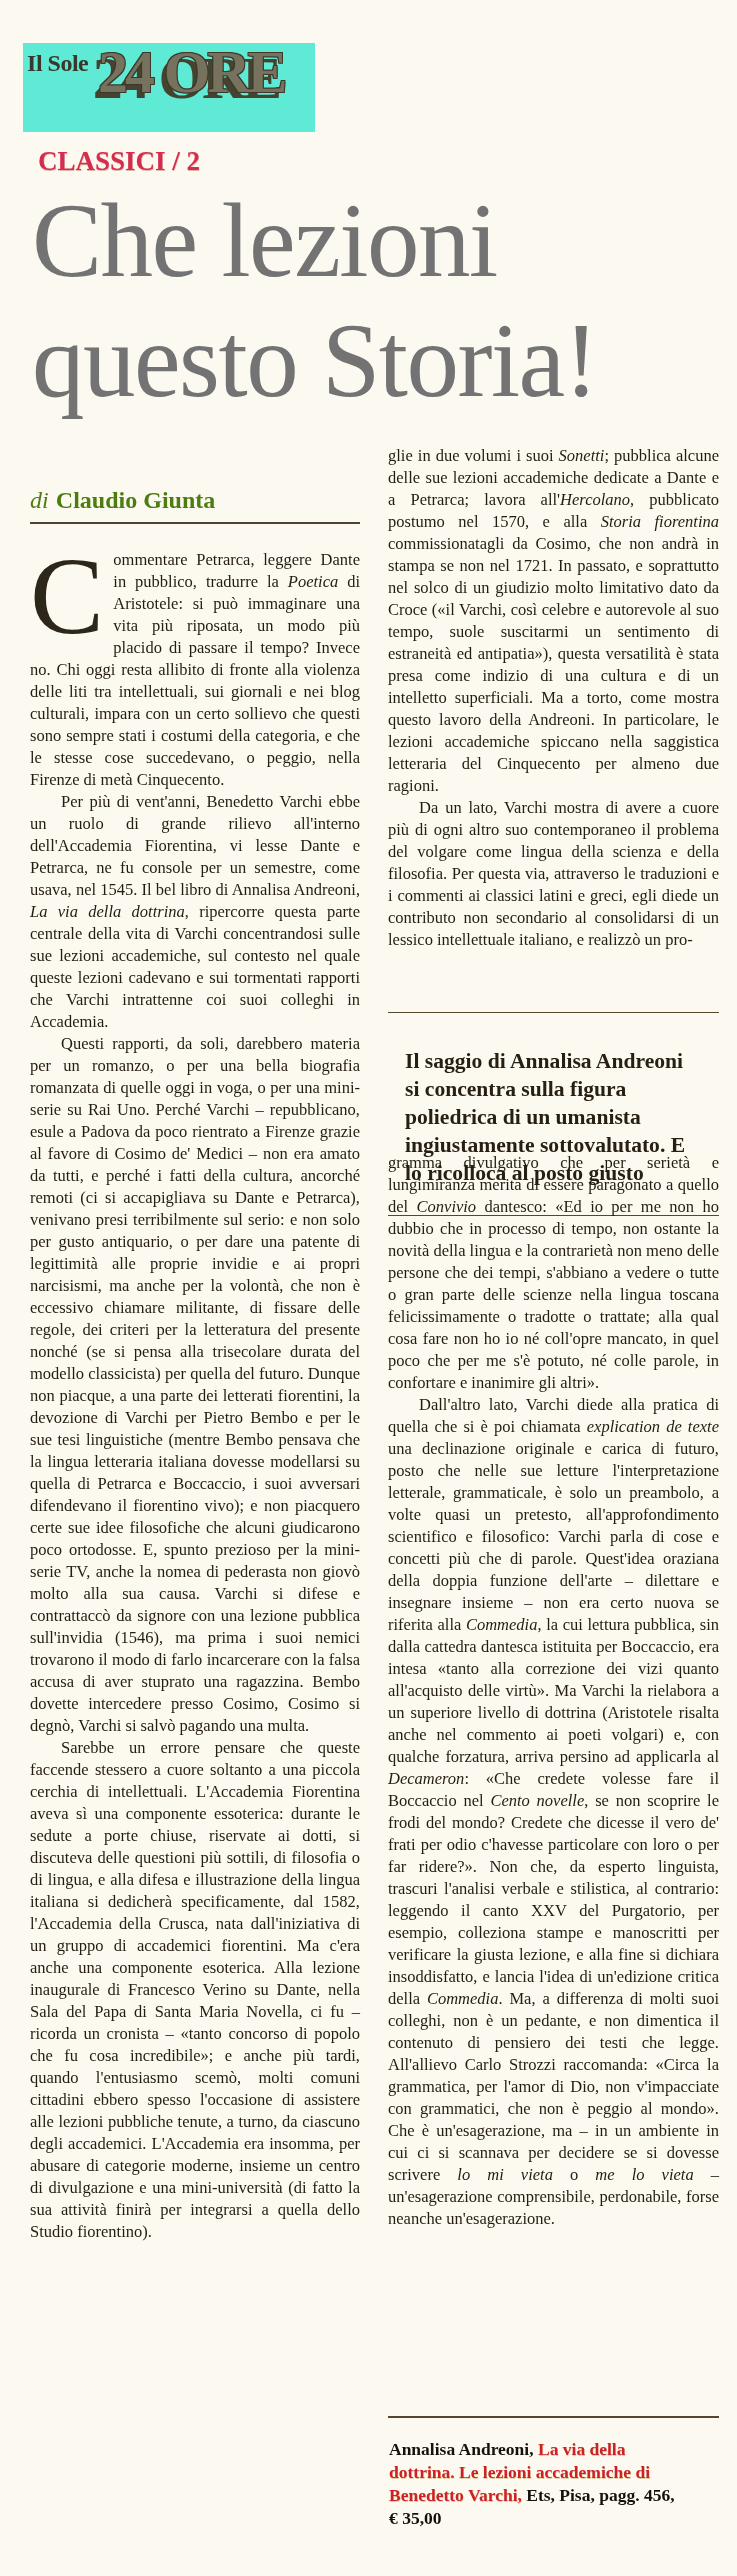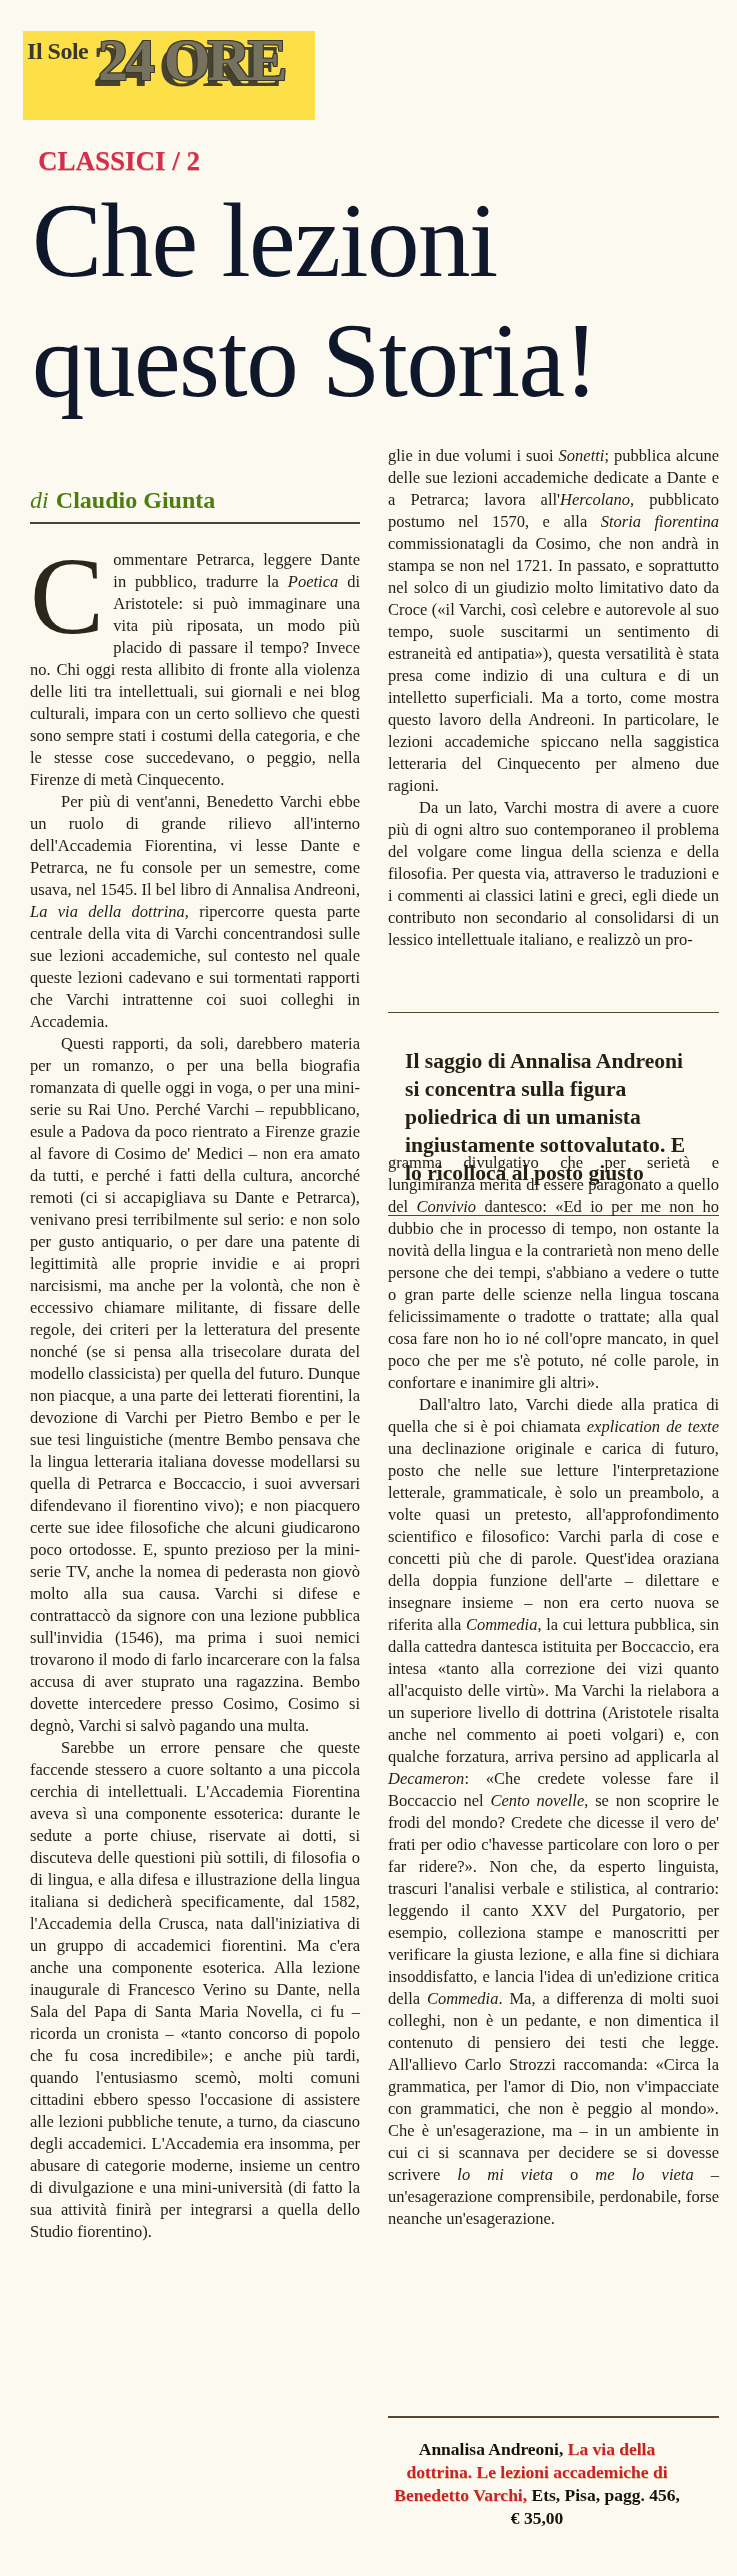--- a/index.html
+++ b/index.html
@@ -1,33 +1,33 @@
 <!DOCTYPE html>
 <html lang="it" style="font-size:8.2px"><head>
 <meta charset="utf-8">
 <style>
   html,body{margin:0;padding:0;background:#e8e8e8;}
   .page{position:relative;width:737px;height:2617px;background:#fcf9f1;
         font-family:"Liberation Serif",serif;color:#221a10;overflow:hidden;margin:0 auto;}
 
   
-  .logo-box{position:absolute;left:23px;top:31px;width:292px;height:89px;background:#fde047;}
+  .logo-box{position:absolute;left:23px;top:43px;width:292px;height:89px;background:#5eead4;}
   .il-sole{position:absolute;left:4.1px;top:7.2px;font-size:24px;font-weight:bold;
            color:#3a382c;letter-spacing:-0.5px;white-space:nowrap;}
   .logo-24ore{position:absolute;left:75px;top:-17.5px;font-size:60px;line-height:93px;
            font-weight:bold;letter-spacing:-3.1px;color:#76725e;white-space:nowrap;
            text-shadow:-1px -1px 0 #3c392c,1px -1px 0 #3c392c,-1px 1px 0 #3c392c,
                         1px 1px 0 #3c392c,-5.2px 6.2px 0 #45422f;}
   .date{position:absolute;right:3.1px;top:69px;font-size:33px;font-weight:bold;
         color:#0d0c08;letter-spacing:-1px;white-space:nowrap;}
 
   
   .kicker{position:absolute;left:38px;top:146px;font-size:27px;font-weight:bold;
           color:#d62c4d;white-space:nowrap;text-shadow:0.5px 0.5px 0 rgba(160,60,30,.35);}
-  .headline{position:absolute;left:32px;top:181px;margin:0;font-weight:normal;color:#0f172a;}
+  .headline{position:absolute;left:32px;top:181px;margin:0;font-weight:normal;color:#737373;}
   .hl-line{display:block;font-size:105px;line-height:120px;letter-spacing:-1.5px;white-space:nowrap;}
 
   
   .byline{position:absolute;left:30px;top:487px;font-size:24px;color:#4d7c0f;}
   .by-prefix{font-style:italic;margin-right:7.2px;}
   .by-author{font-weight:bold;}
   .byline-rule{position:absolute;left:30px;top:522px;width:330px;height:1.5px;background:#4f4233;}
 
   
   .col{position:absolute;font-size:16.5px;line-height:22px;text-align:justify;
@@ -45,21 +45,21 @@
   
   .pull-quote{position:absolute;left:388px;top:1012px;width:331px;box-sizing:border-box;
               border-top:1.5px solid #55462f;border-bottom:1.5px solid #55462f;
               padding:17.5px 5.2px 12.4px 1px;}
   .pull-quote p{margin:16px;font-size:21.6px;line-height:28px;font-weight:bold;
                 color:#261f12;text-align:left;}
 
   
   .book-rule{position:absolute;left:388px;top:2416px;width:331px;height:1.5px;background:#55462f;}
   .book-credit{position:absolute;left:389px;top:2438px;width:296px;font-size:17.5px;
-               line-height:23px;font-weight:bold;color:#17110a;text-align:center;}
+               line-height:23px;font-weight:bold;color:#17110a;text-align:left;}
   .book-credit .red{color:#cb2127;text-shadow:0.5px 0.5px 0 rgba(190,150,60,.45);}
 </style>
 </head>
 <body>
 
 <div class="page">
 
   <div class="logo-box">
     <span class="il-sole">Il Sole</span>
     <span class="logo-24ore">24 ORE</span>

